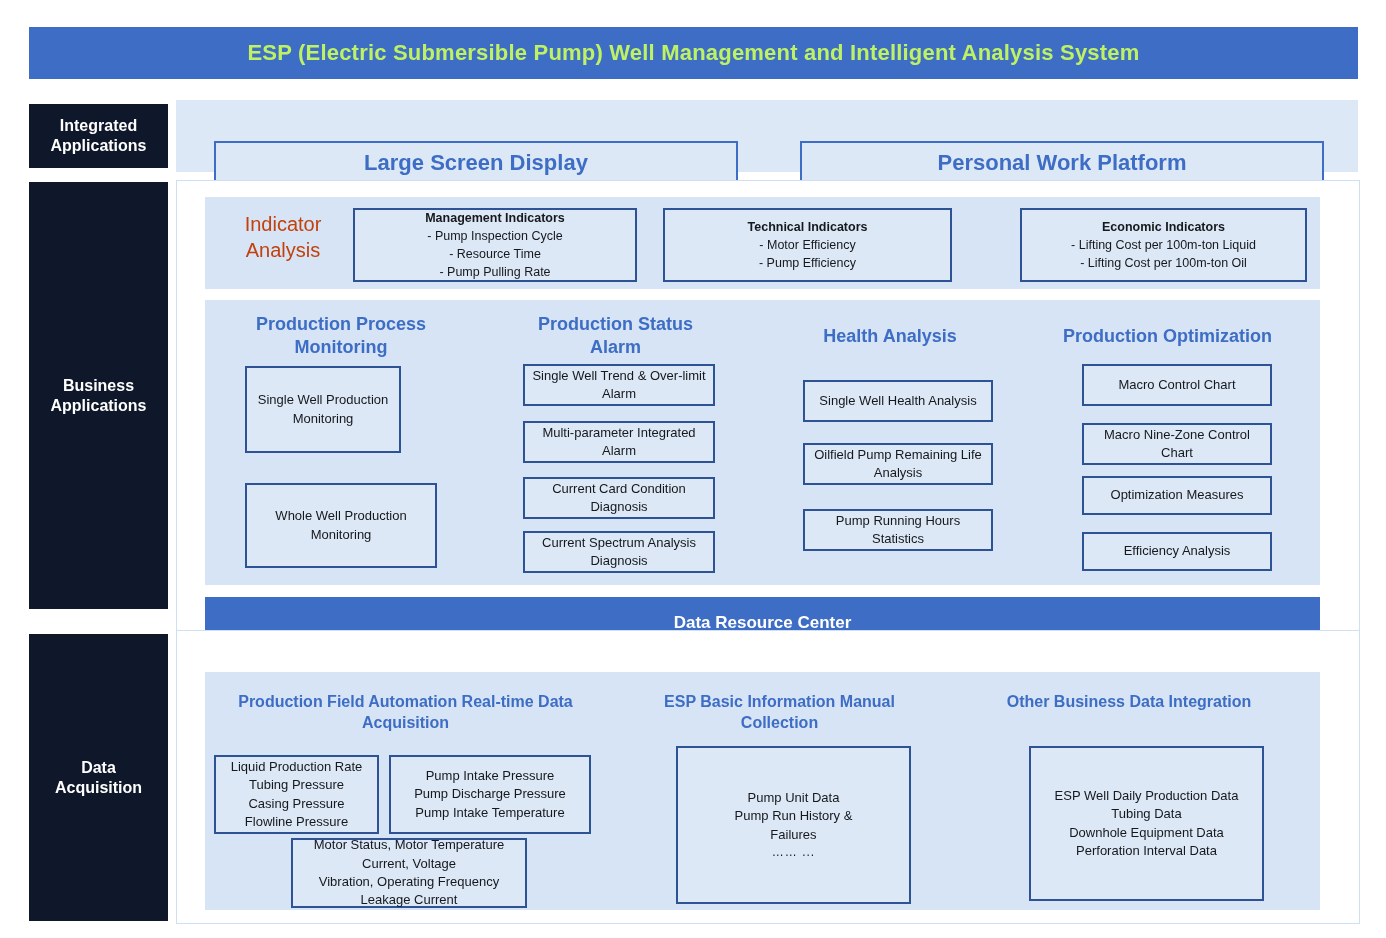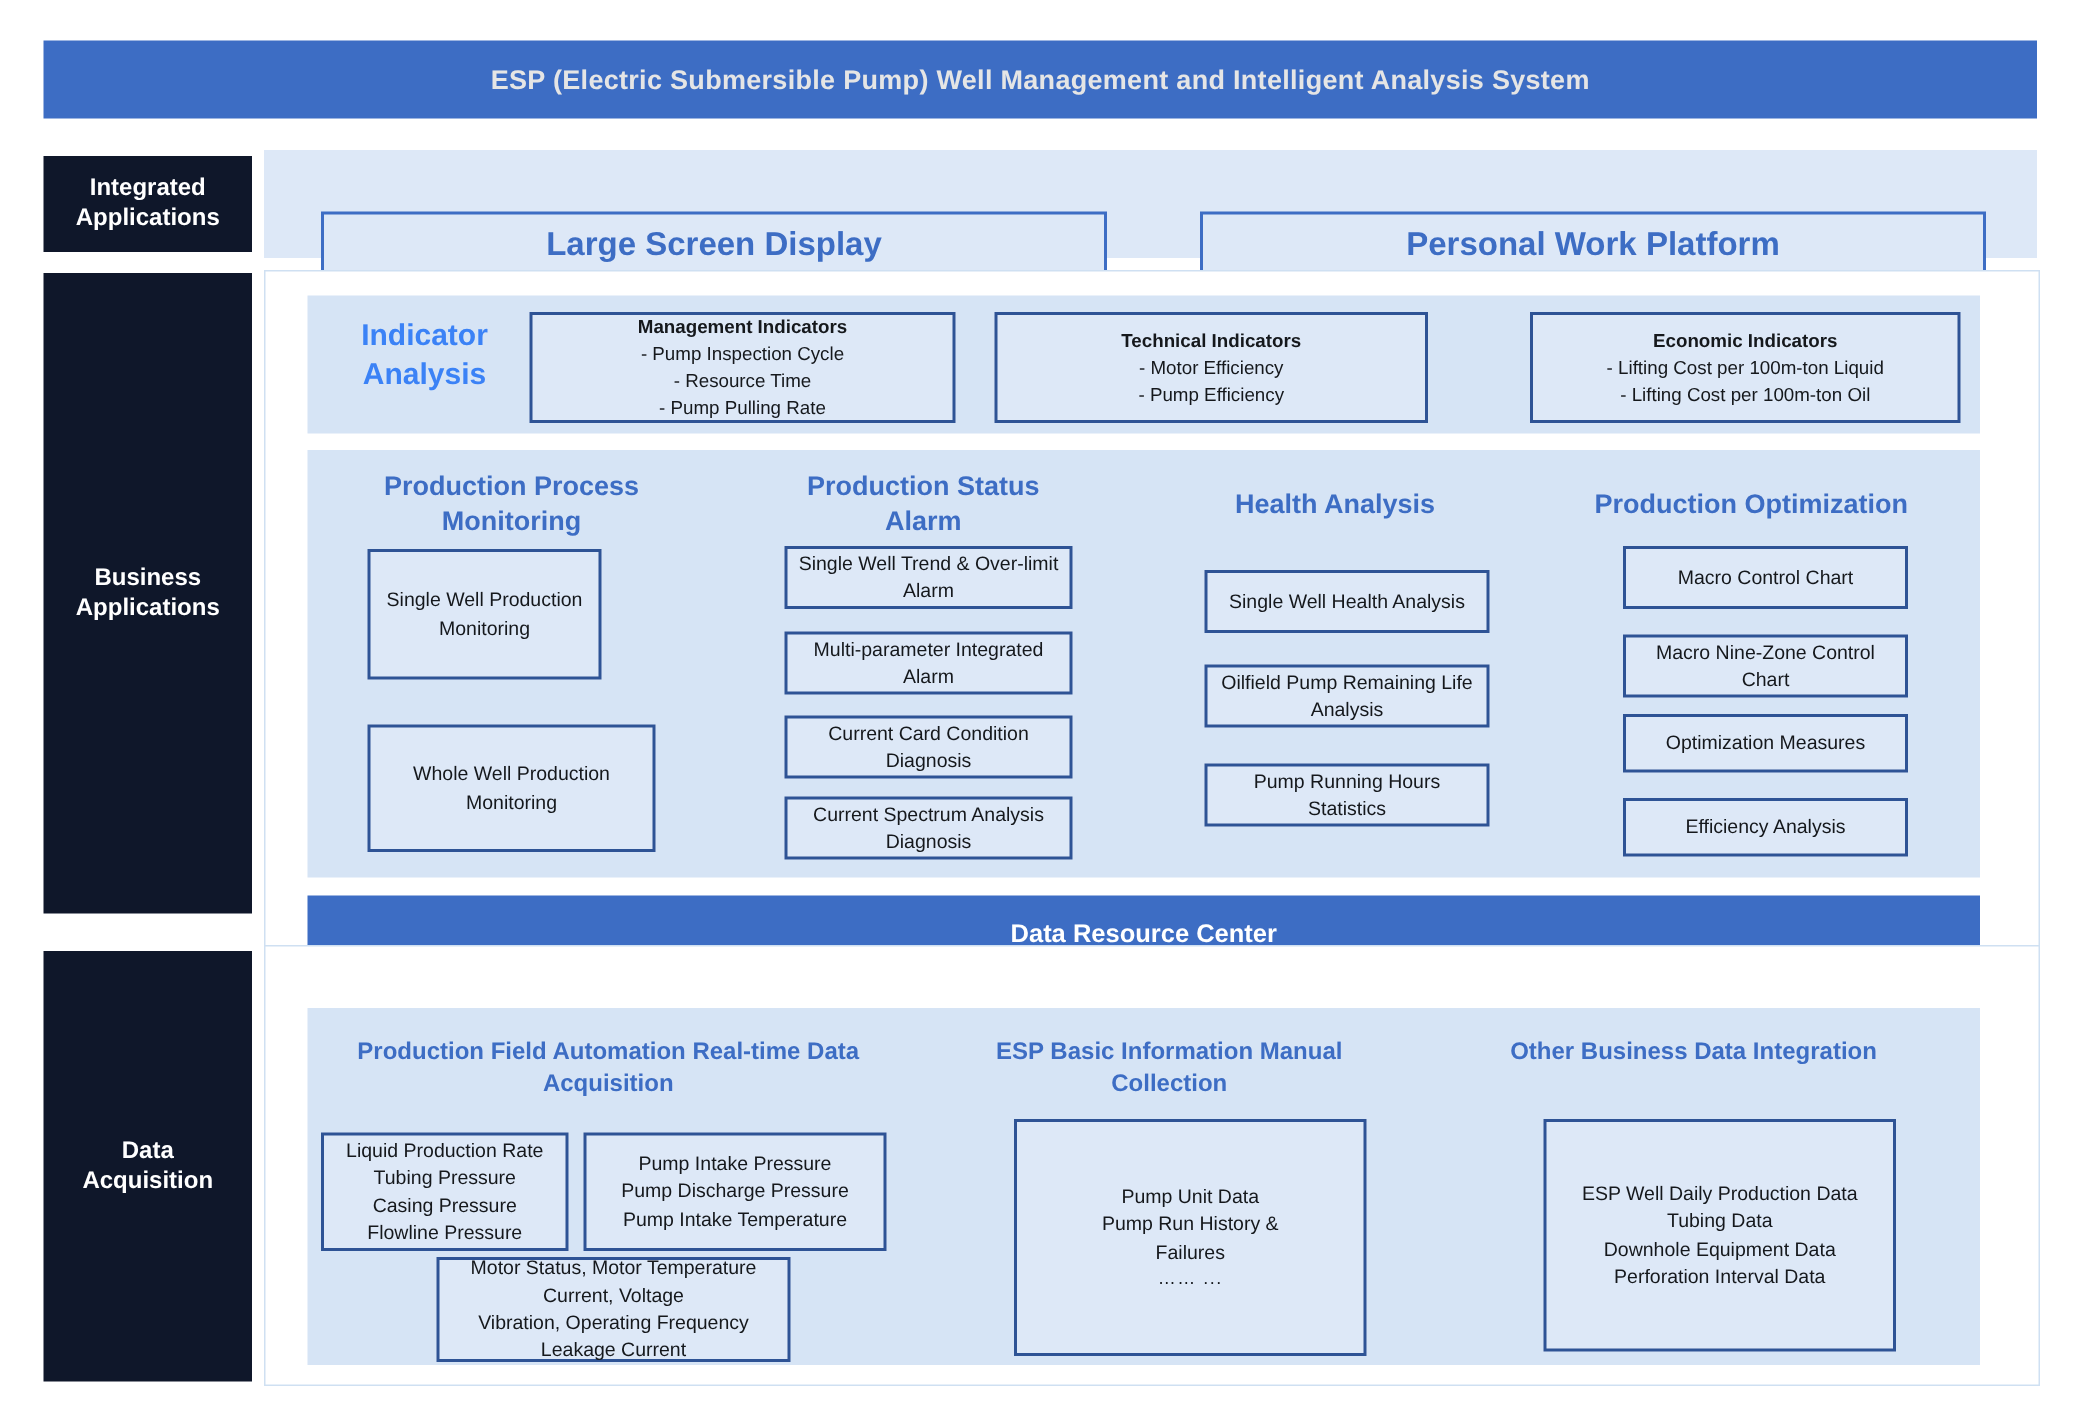--- a/index.html
+++ b/index.html
@@ -7,23 +7,23 @@
     width:1386px;height:938px;
     background:#ffffff;
     font-family:"Liberation Sans", sans-serif;
     -webkit-font-smoothing:antialiased;
   }
   .canvas{position:relative;width:1386px;height:938px;overflow:hidden;}
 
   
   .title-banner{
     position:absolute;left:29px;top:27px;width:1329px;height:52px;
-    background:#3d6dc4;color:#e5e5e5;
+    background:#3d6dc4;color:#bef264;
     display:flex;align-items:center;justify-content:center;
-    font-size:18px;font-weight:bold;letter-spacing:.2px;
+    font-size:22px;font-weight:bold;letter-spacing:.2px;
   }
 
   
   .layer-label{
     position:absolute;background:#0f172a;color:#ffffff;
     display:flex;align-items:center;justify-content:center;text-align:center;
     font-size:16px;font-weight:bold;line-height:1.25;
   }
   .layer-integrated{left:29px;top:104px;width:139px;height:64px;}
   .layer-business{left:29px;top:182px;width:139px;height:427px;}
@@ -56,21 +56,21 @@
   .drc-bar{
     position:absolute;left:205px;top:597px;width:1115px;height:52px;
     background:#3d6dc4;color:#ffffff;
     display:flex;align-items:center;justify-content:center;
     font-size:17px;font-weight:bold;
   }
 
   
   .indicator-title{
     position:absolute;left:218px;top:211px;width:130px;
-    color:#3b82f6;font-size:20px;font-weight:bold;line-height:1.3;text-align:center;
+    color:#c2410c;font-size:20px;font-weight:normal;line-height:1.3;text-align:center;
   }
   .ind-box{
     position:absolute;background:#dde8f7;border:2px solid #2e5395;
     display:flex;flex-direction:column;align-items:center;justify-content:center;
     color:#15181c;font-size:12.5px;line-height:1.45;text-align:center;
   }
   .ind-box .hd{font-weight:bold;font-size:12.5px;}
   .ind-mgmt{left:353px;top:208px;width:280px;height:70px;}
   .ind-tech{left:663px;top:208px;width:285px;height:70px;}
   .ind-econ{left:1020px;top:208px;width:283px;height:70px;}

